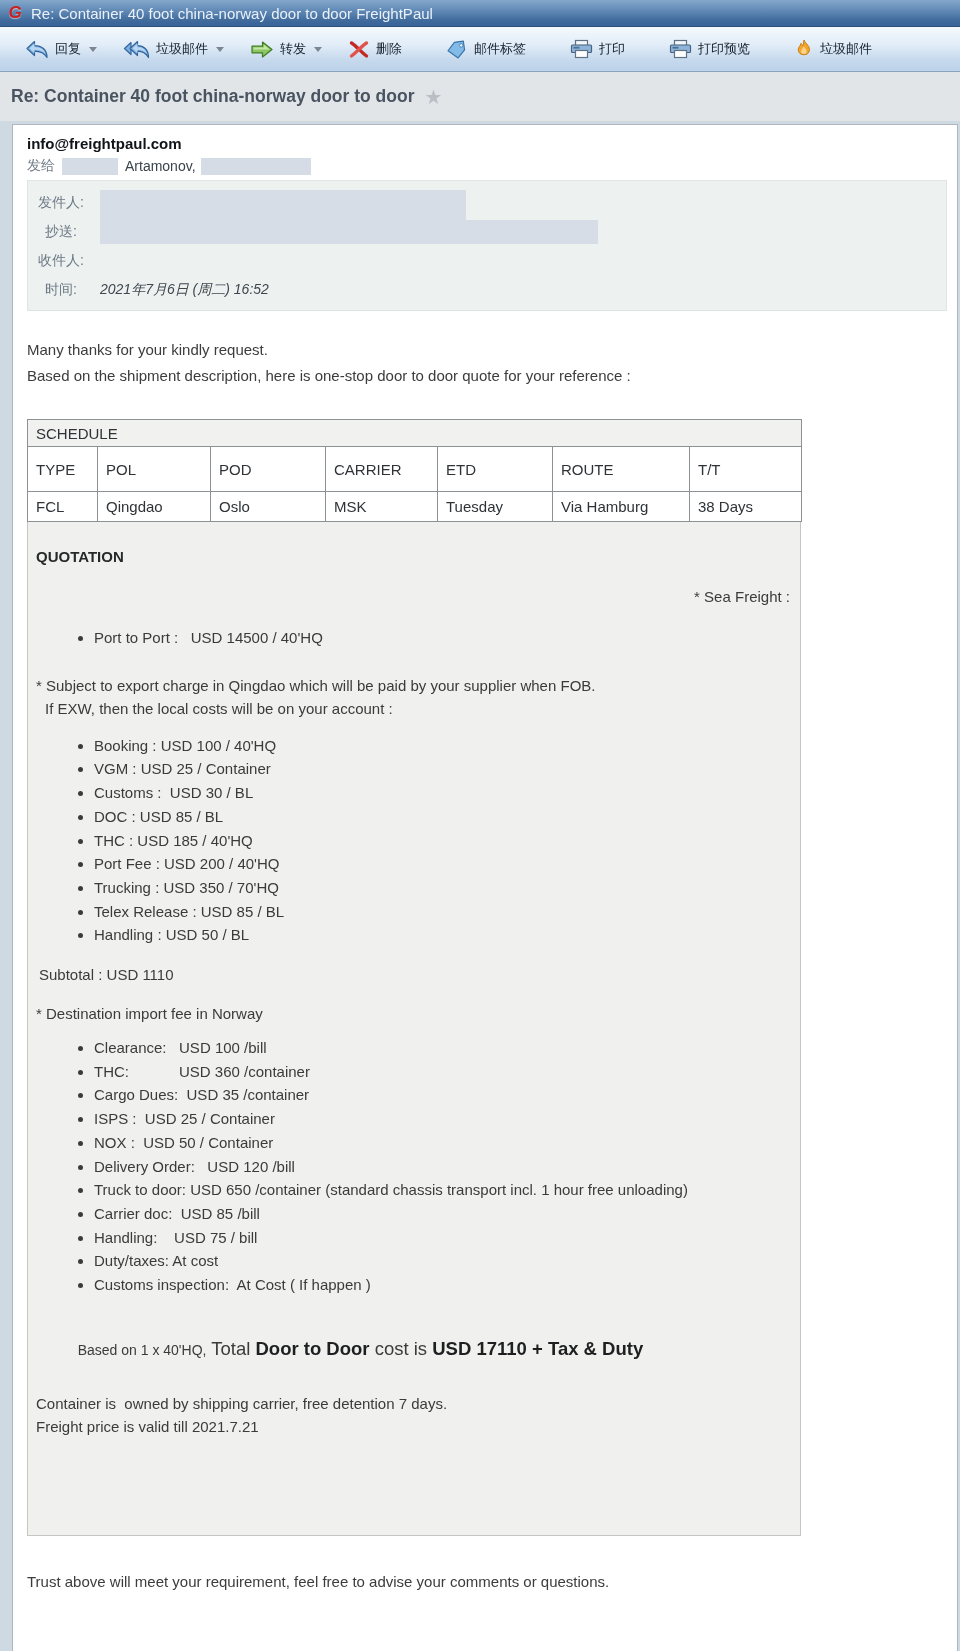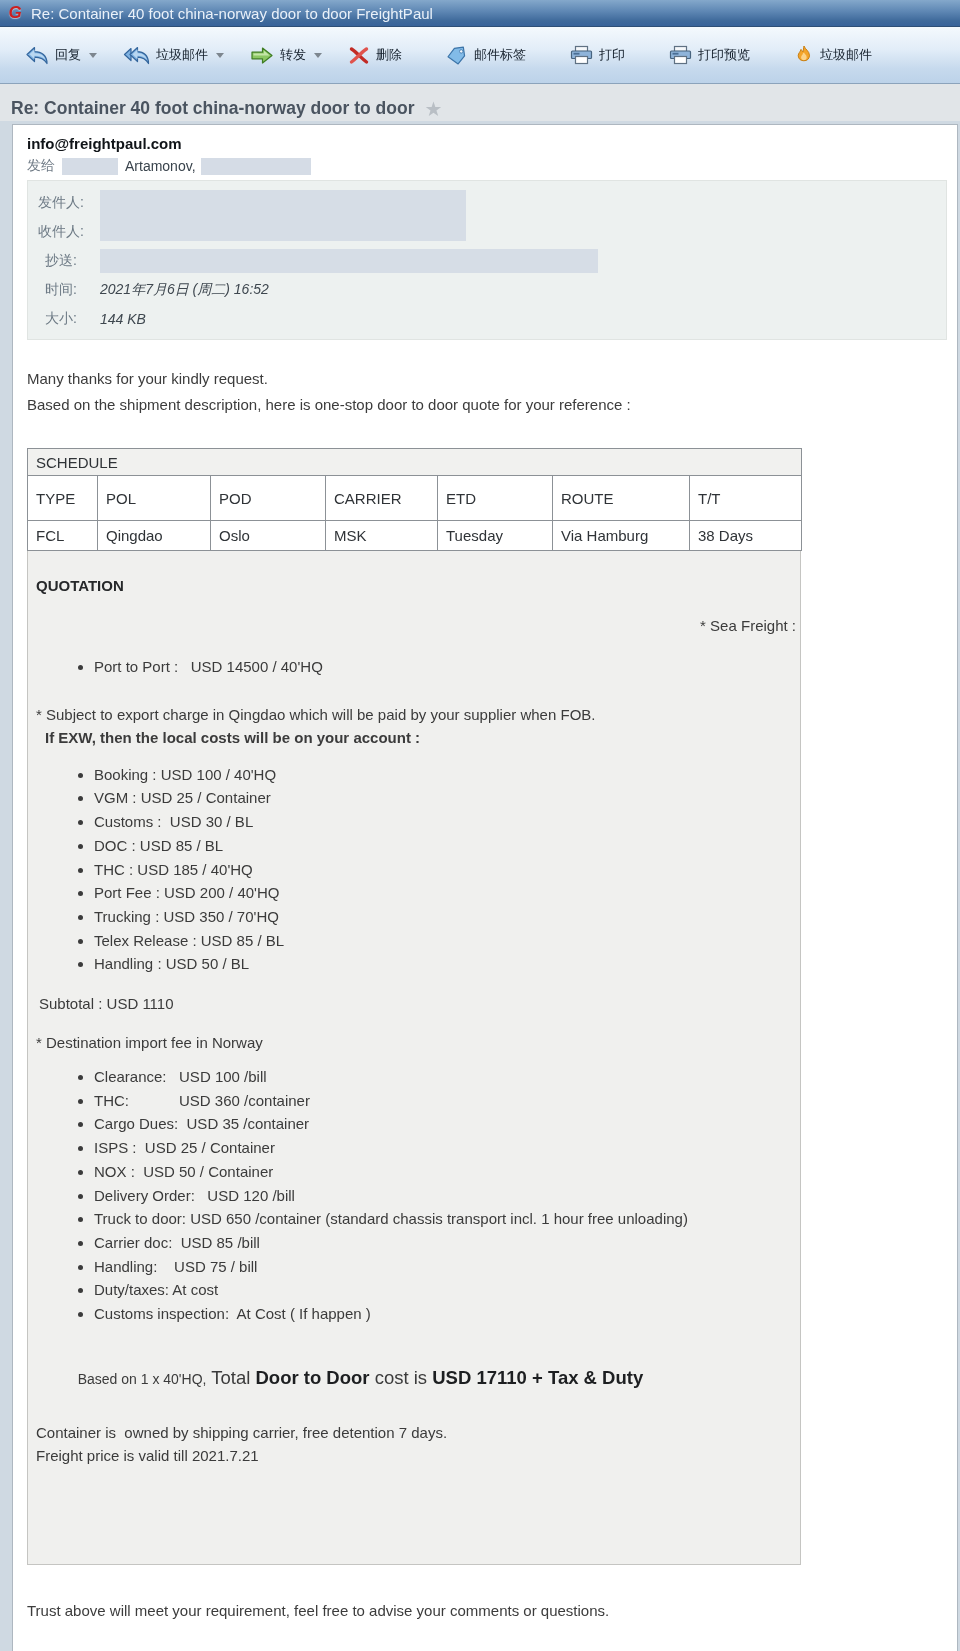--- a/index.html
+++ b/index.html
@@ -14,21 +14,21 @@
   }
   .applogo {
     width:20px; height:20px; margin-right:6px; display:flex; align-items:center; justify-content:center;
     color:#cc1f1f; font-weight:bold; font-size:17px; font-style:italic;
     text-shadow:0 1px 1px rgba(255,255,255,.55);
   }
   .titlebar-text { color:#eaf1f9; font-size:15px; white-space:nowrap; overflow:hidden; }
 
   
   .toolbar {
-    height:57px; display:flex; align-items:center; padding-left:16px;
+    height:45px; display:flex; align-items:center; padding-left:16px;
     background:linear-gradient(#f4f9fd 0%, #e2edf8 40%, #c6d9ed 75%, #bcd2e9 100%);
     border-bottom:1px solid #8ba3bb;
   }
   .tbtn {
     display:flex; align-items:center; gap:6px; padding:5px 9px; border-radius:3px;
     font-size:13px; color:#16212d; cursor:default; white-space:nowrap;
   }
   .tbtn + .tbtn { margin-left:8px; }
   .tbtn svg { display:block; }
   .drop {
@@ -82,31 +82,31 @@
     font-size:15px; color:#2f3337; padding:0 8px;
   }
   td.sched-head { background:#f1f1ef; font-weight:bold; height:27px; font-size:14.5px; }
   tr.cols th { height:45px; background:#ffffff; }
   tr.vals td { height:30px; background:#ffffff; }
 
   
   .qbox {
     width:774px; height:1014px; background:#f0f0ee;
     border:1px solid #c5c5c2; border-top:none;
-    padding:12px 4px 0 8px; overflow:hidden;
+    padding:12px 10px 0 8px; overflow:hidden;
     font-size:15px; color:#3b3b3b;
   }
   .qbox .pre { white-space:pre-wrap; }
   .q-title { margin-top:14px; font-weight:bold; font-size:15px; color:#26282a; }
   .q-sea { margin-top:23px;text-align:right; }
   ul.qlist { margin:14px 0 0 0; padding-left:58px; }
   ul.qlist li { line-height:23.7px; white-space:pre-wrap; }
   ul.sea-list { margin-top:21px; }
   .q-export1 { margin-top:24px; line-height:23px; }
-  .q-export2 { padding-left:9px; line-height:23px;font-weight:bold; }
+  .q-export2 { padding-left:9px; line-height:23px; }
   .q-subtotal { margin-top:19px; padding-left:3px; }
   .q-import { margin-top:22px; }
   .q-total { margin-top:13px; line-height:26px; white-space:pre-wrap; }
   .t-small { font-size:14px; }
   .t-big { font-size:18.5px; }
   .t-bold { font-weight:bold; color:#1d1f21; }
   .q-note { line-height:23.5px; white-space:pre-wrap; }
   .q-note-first { margin-top:3px; }
 </style>
 </head>
@@ -225,33 +225,29 @@
       <span class="to-name">Artamonov,</span>
       <span class="redact redact-b"></span>
     </div>
 
     <div class="meta">
       <div class="meta-redact-main"></div>
       <div class="meta-row">
         <span class="meta-label">发件人:</span>
       </div>
       <div class="meta-row">
-        <span class="meta-label">收件人:</span>
-      </div>
-      <div class="meta-row">
         <span class="meta-label">抄送:</span>
         <span class="meta-redact-cc"></span>
+      </div>
+      <div class="meta-row">
+        <span class="meta-label">收件人:</span>
       </div>
       <div class="meta-row">
         <span class="meta-label">时间:</span>
         <span class="meta-value">2021年7月6日 (周二) 16:52</span>
-      </div>
-      <div class="meta-row">
-        <span class="meta-label">大小:</span>
-        <span class="meta-value">144 KB</span>
       </div>
     </div>
 
     <div class="mailbody">
       <div class="intro1">Many thanks for your kindly request.</div>
       <div class="intro2">Based on the shipment description, here is one-stop door to door quote for your reference :</div>
 
       <table class="schedule">
         <colgroup>
           <col style="width:70px">

